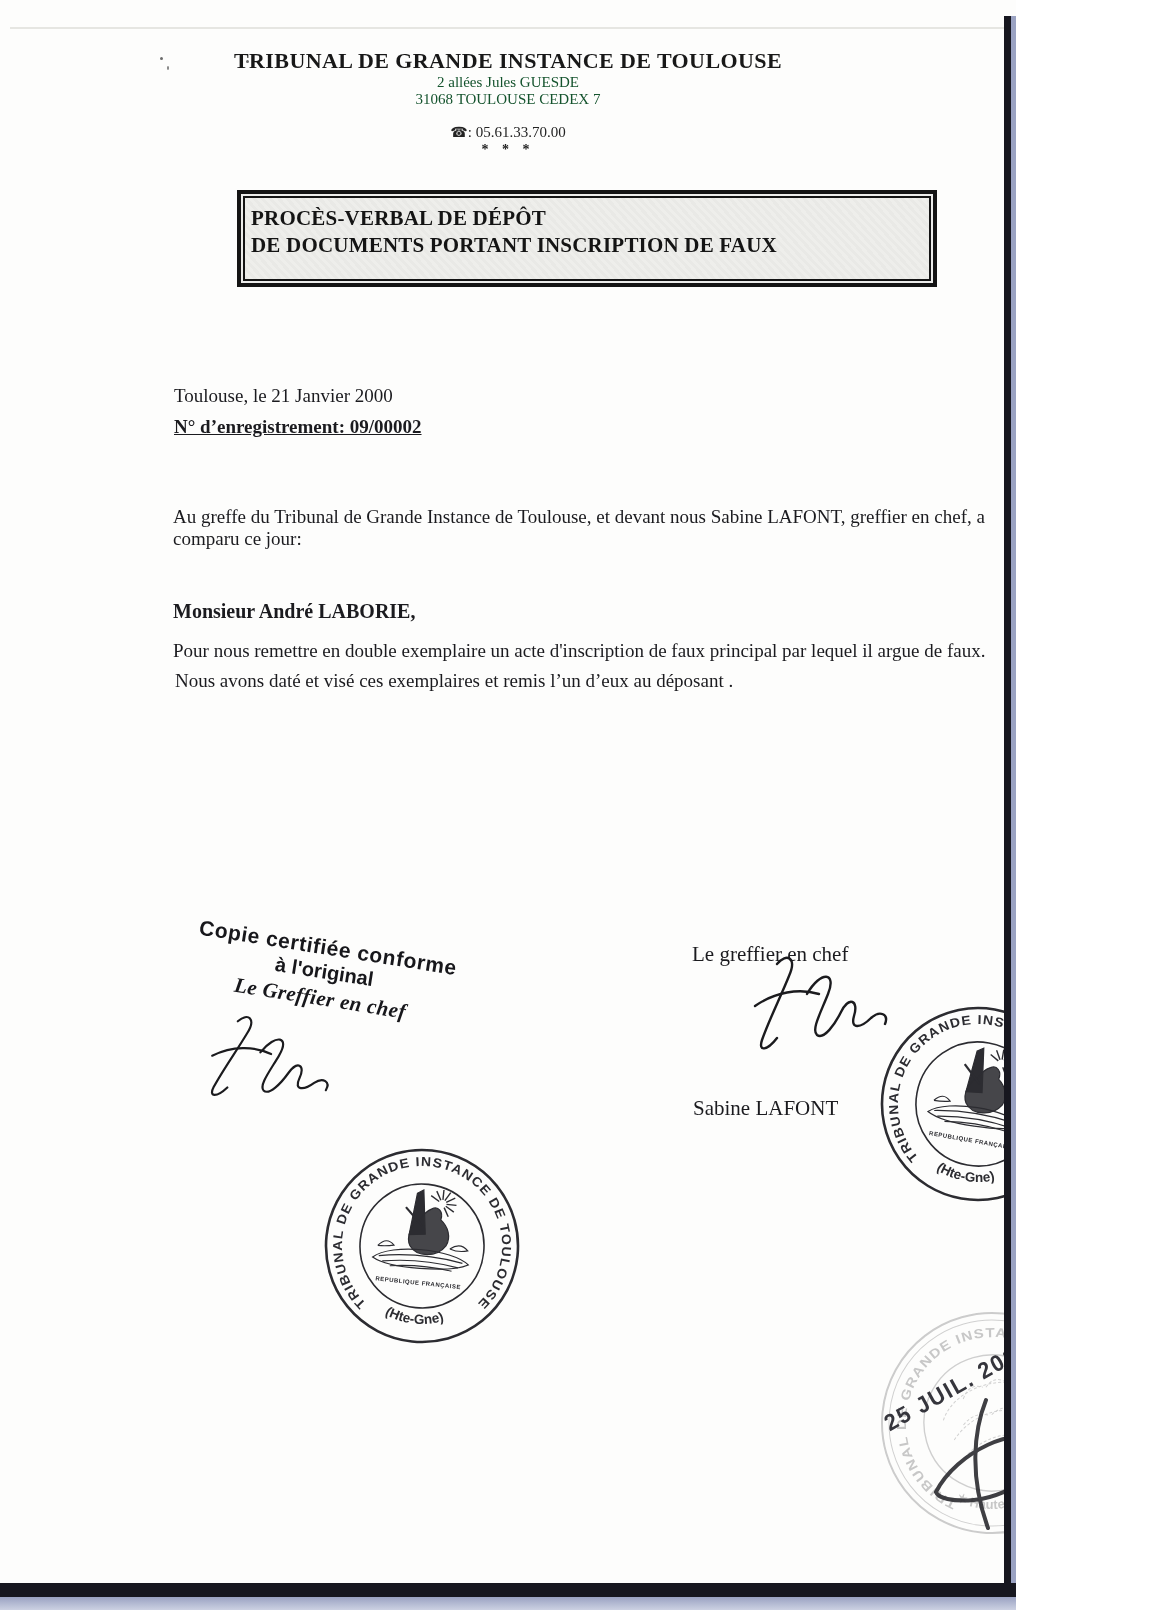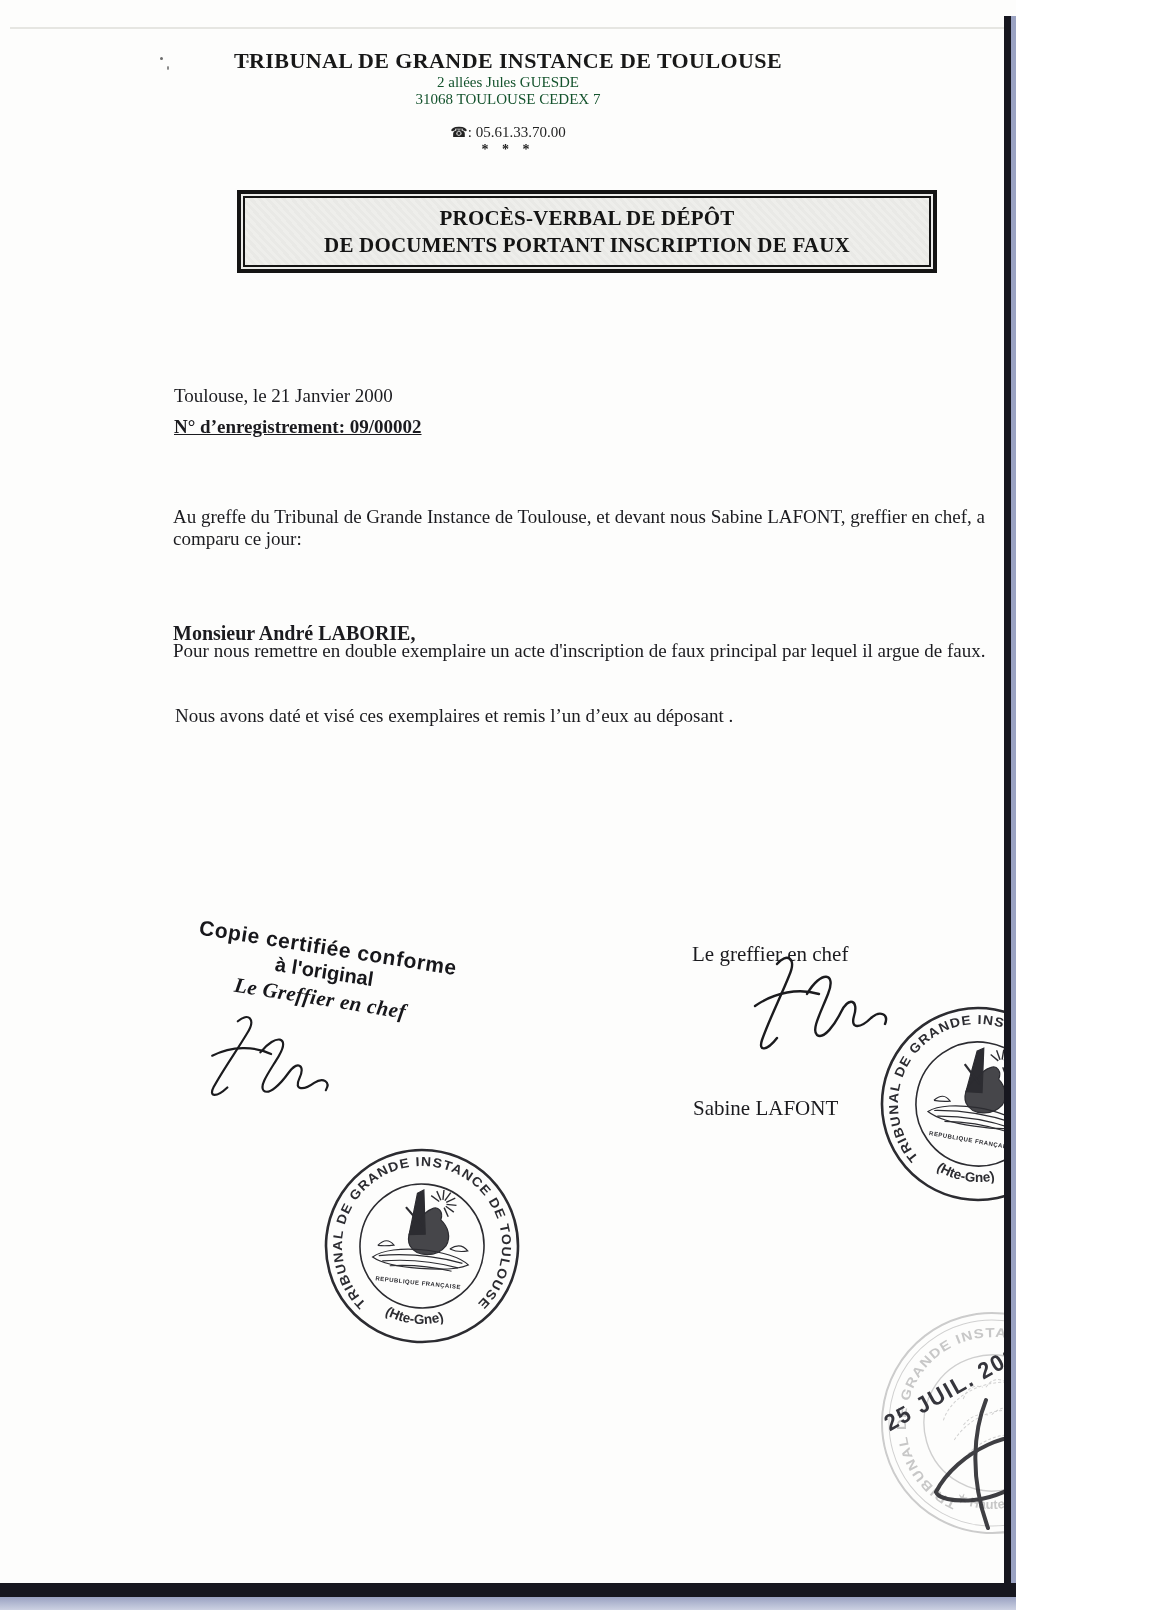--- a/index.html
+++ b/index.html
@@ -20,33 +20,33 @@
   .court-name{font-size:22px;font-weight:bold;letter-spacing:.4px;color:#181818;}
   .addr{font-size:15px;line-height:17px;color:#14532d;}
   .phone-line{font-size:15px;margin-top:16px;color:#232323;}
   .phone-line .tel{font-size:14px;}
   .stars{font-size:14px;font-weight:bold;letter-spacing:5px;margin-top:1px;color:#1c1c1c;}
 
   
   .title-box{position:absolute;left:237px;top:190px;width:700px;border:4px solid #141414;padding:2px;background:#ececea;box-sizing:border-box;}
   .title-box-inner{border:2px solid #141414;background:
       repeating-linear-gradient(47deg,#e9e9e6 0 3px,#eeeeeb 3px 6px);
-      text-align:center;padding:7px 6px 6px;}
+      padding:7px 6px 20px;}
   .title-line{font-size:21px;font-weight:bold;line-height:27px;letter-spacing:.2px;color:#141414;}
 
   
   .meta{position:absolute;left:174px;top:384px;font-size:19px;line-height:23px;color:#1b1b1f;}
   .registration{font-weight:bold;text-decoration:underline;margin-top:8px;}
 
   
   .par{position:absolute;font-size:19px;line-height:22px;color:#1b1b1f;}
   .p-intro{left:173px;top:506px;width:820px;}
-  .p-appearer{left:173px;top:600px;font-weight:bold;font-size:20px;margin-top:22px;}
+  .p-appearer{left:173px;top:600px;font-weight:bold;font-size:20px;}
   .p-deposit{left:173px;top:640px;width:850px;}
-  .p-closing{left:175px;top:705px;width:860px;}
+  .p-closing{left:175px;top:670px;width:860px;}
 
   
   .certification{position:absolute;left:182px;top:936px;width:296px;
       transform:rotate(9deg);transform-origin:50% 0;text-align:center;
       font-family:"Liberation Sans",sans-serif;color:#17171b;}
   .cert-l1{font-size:21px;letter-spacing:.6px;font-weight:600;}
   .cert-l2{font-size:20px;margin-top:1px;font-weight:600;}
   .cert-l3{font-family:"Liberation Serif",serif;font-weight:bold;font-style:italic;font-size:21px;margin-top:3px;letter-spacing:.4px;}
   .cert-sig{display:block;margin:10px 0 0 36px;}
 

